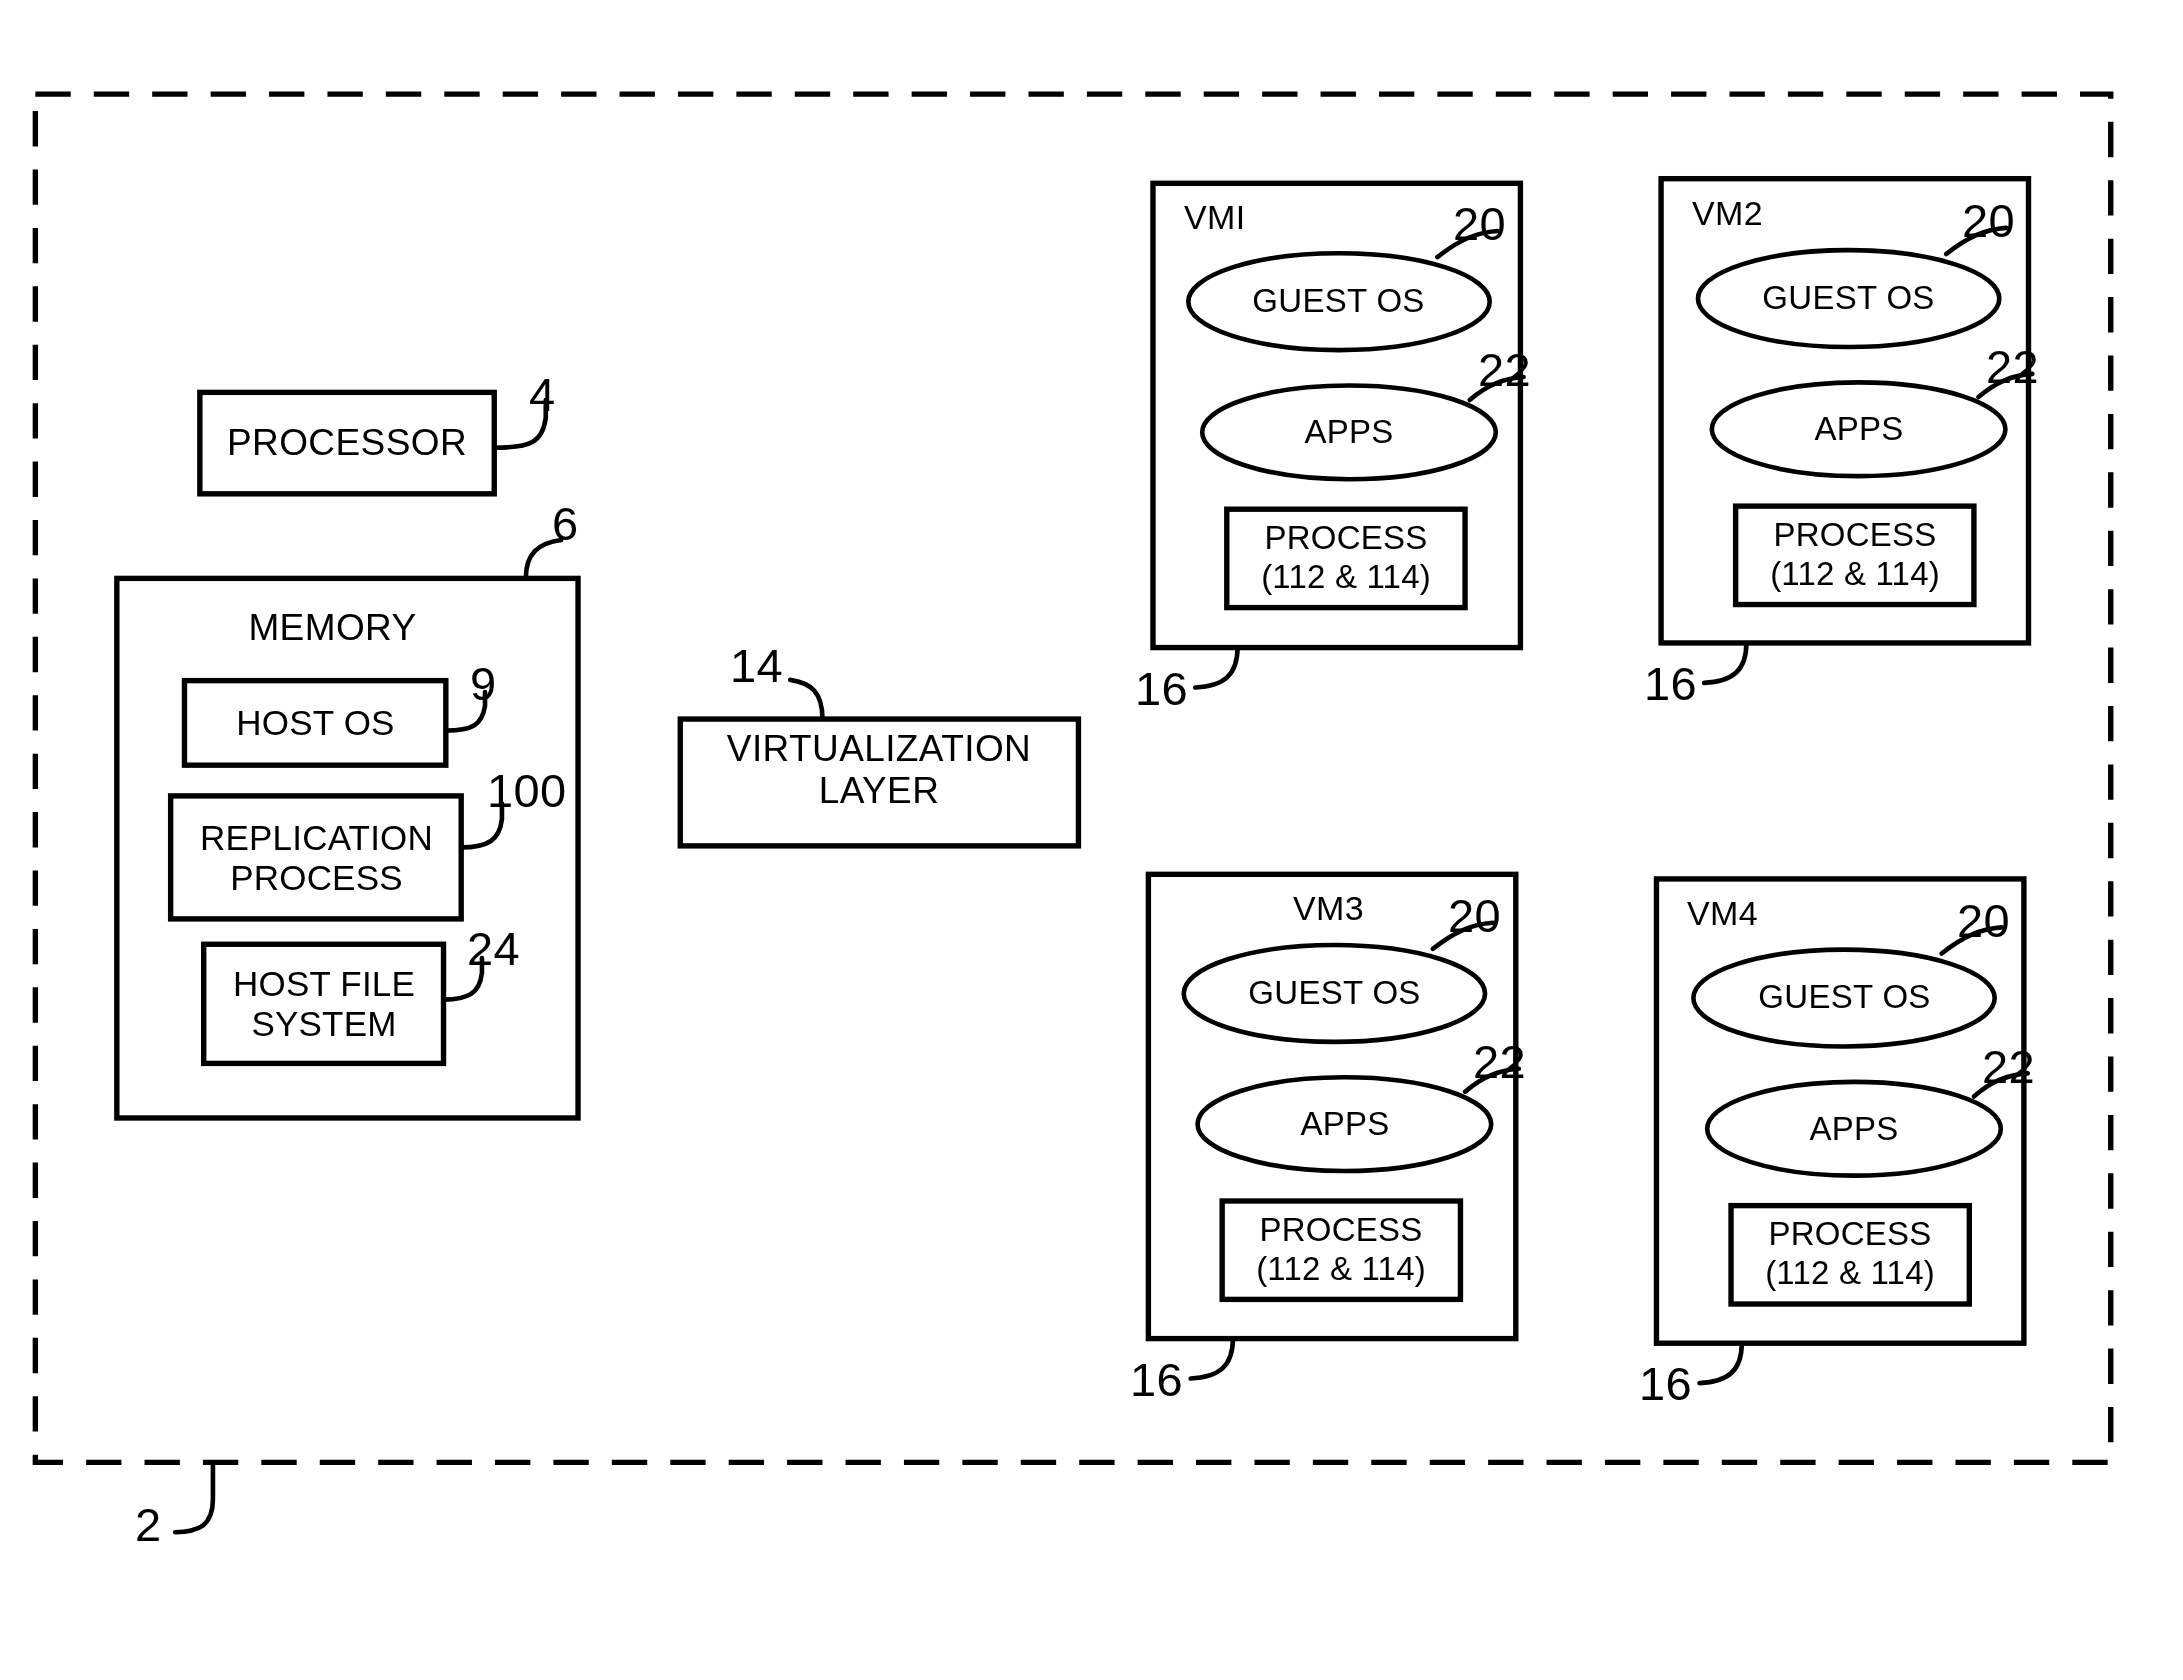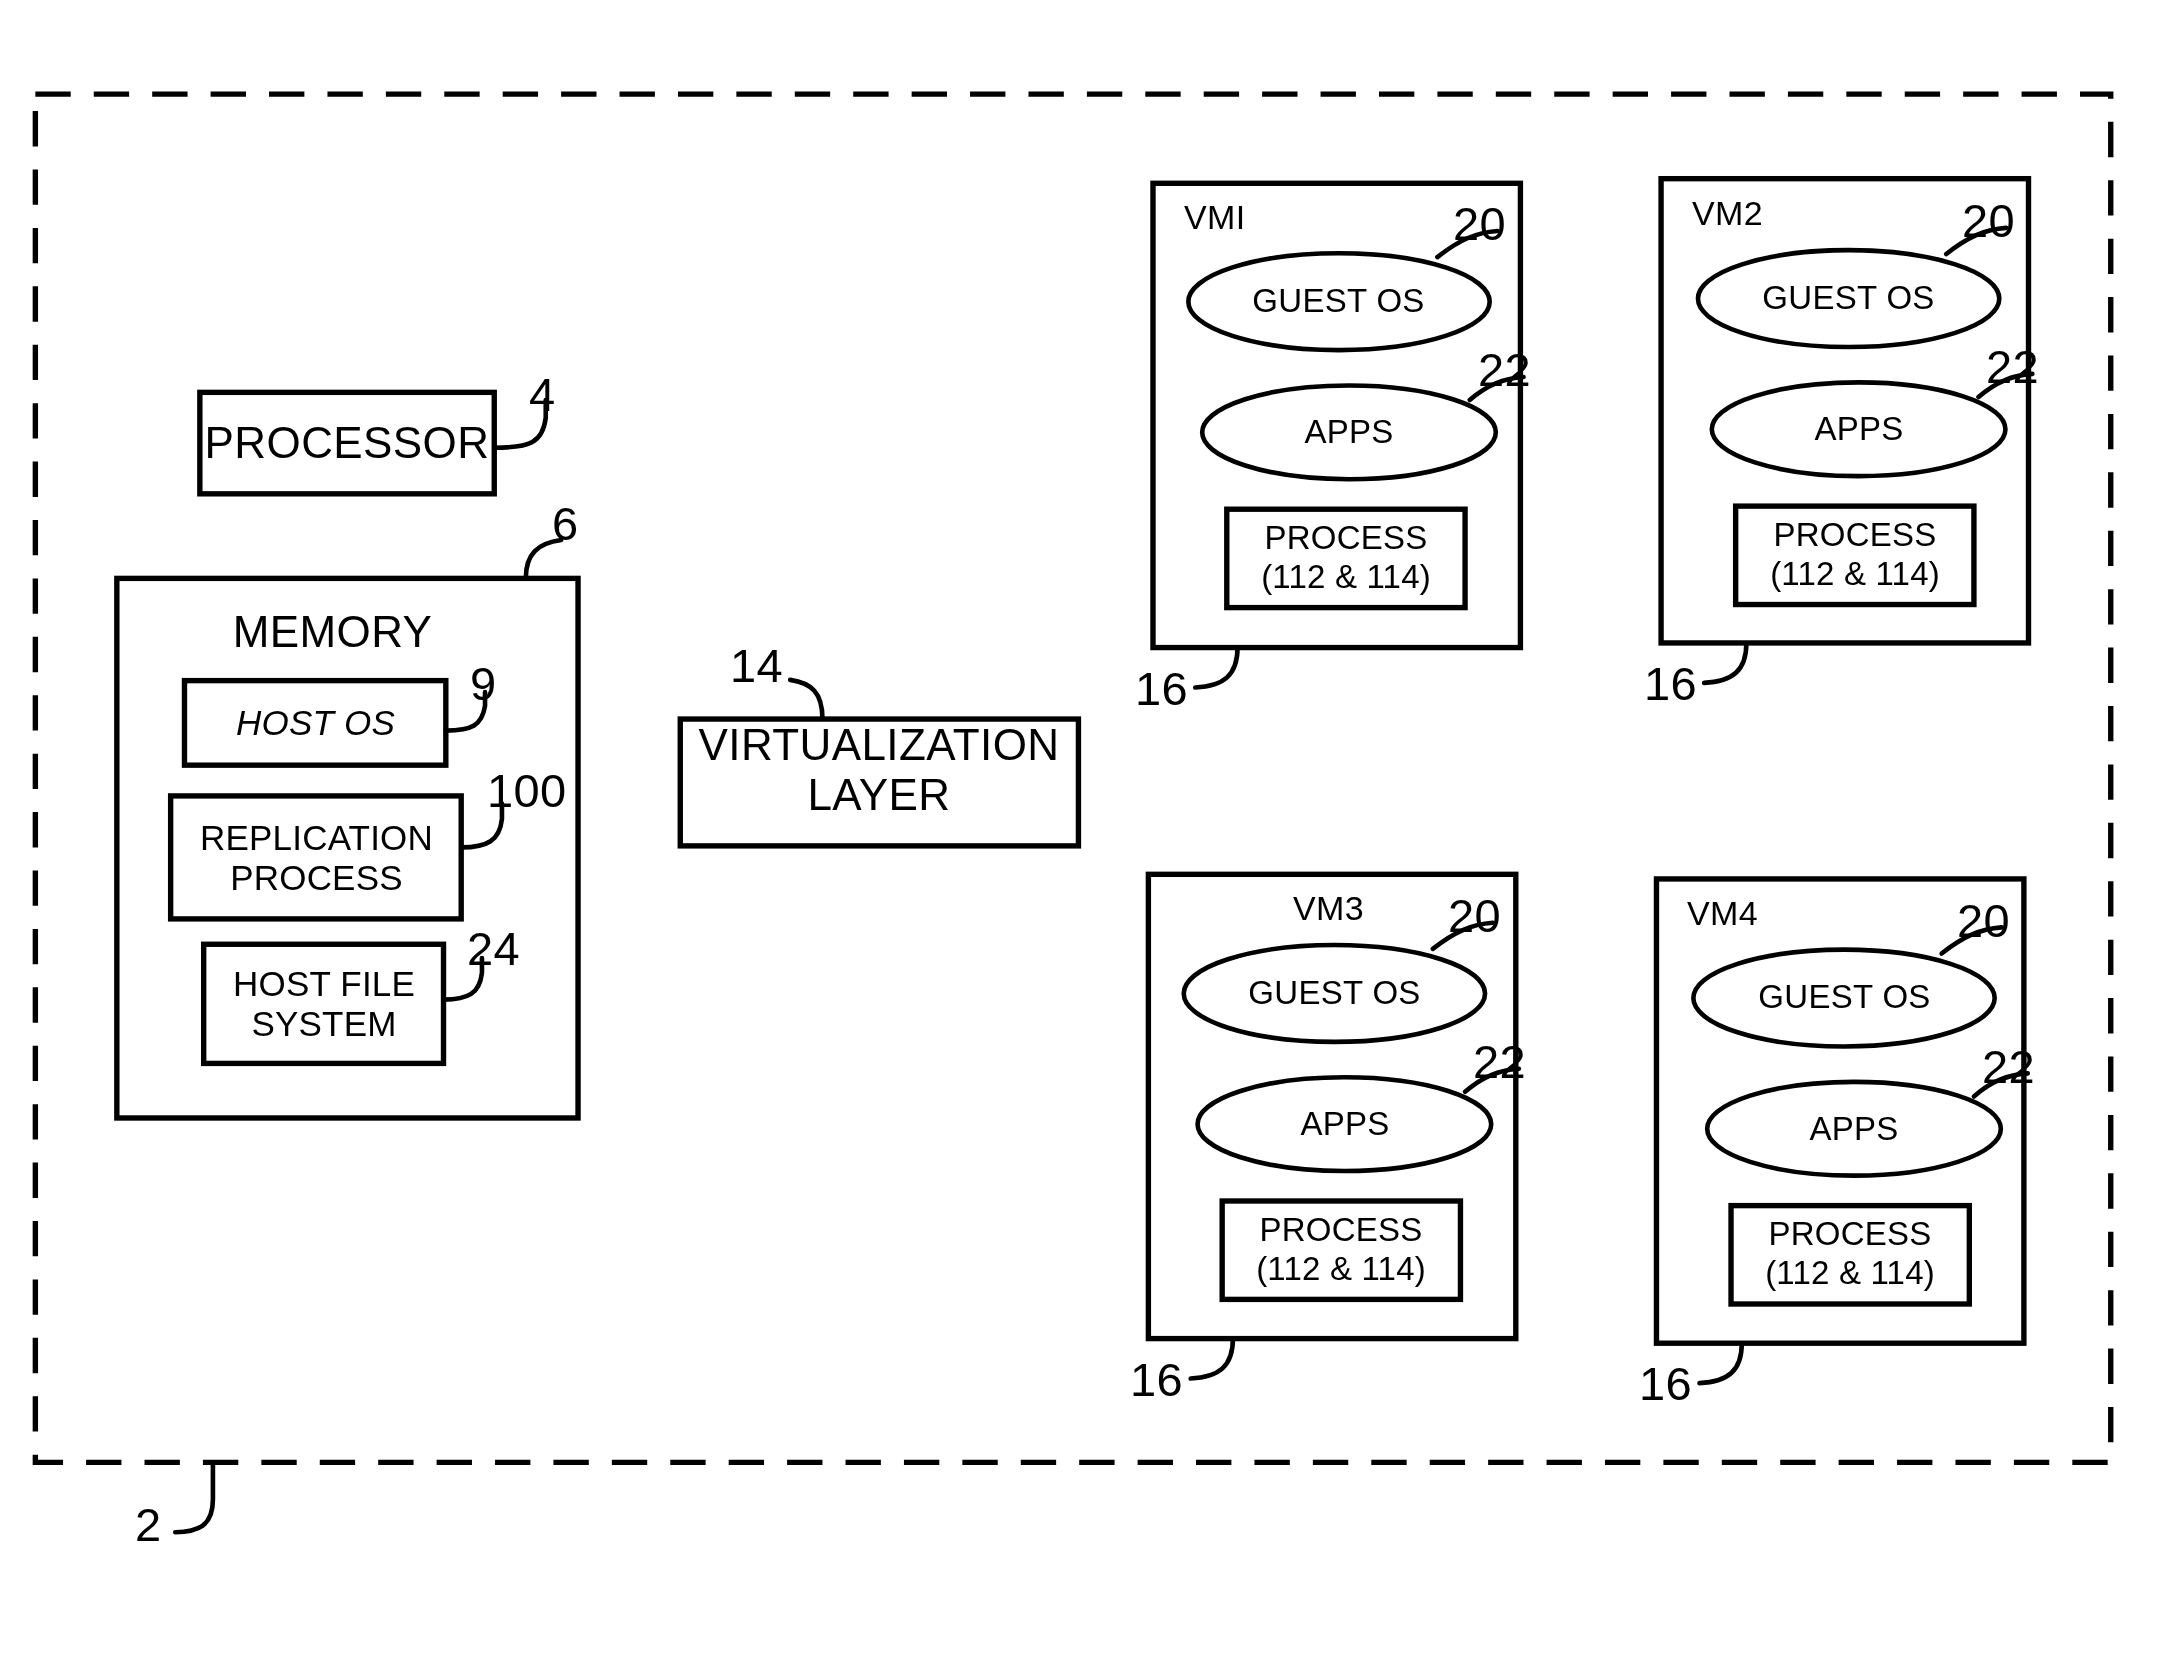--- a/index.html
+++ b/index.html
@@ -30,21 +30,21 @@
   .lbl {
     position: absolute;
     white-space: pre;
     line-height: 1.12;
     text-align: center;
     font-family: "Liberation Sans", sans-serif;
     color: #000;
   }
   
   .box-text {
-    font-size: 44px;
+    font-size: 37px;
     letter-spacing: 0.4px;
   }
   .box-text-2 {
     font-size: 35px;
     letter-spacing: 0.2px;
   }
   .vm-name {
     font-size: 34px;
     letter-spacing: 0.4px;
     text-align: left;
@@ -131,21 +131,21 @@
   </svg>
 
   <div class="lbl refnum" style="left:135px; top:1499px; width:54px;">2</div>
 
   <div class="lbl box-text centerer" style="left:200px; top:392px; width:294px; height:101px;">PROCESSOR</div>
   <div class="lbl refnum" style="left:529px; top:369px; width:54px;">4</div>
 
   <div class="lbl box-text" style="left:102px; top:607px; width:461px;">MEMORY</div>
   <div class="lbl refnum" style="left:552px; top:498px; width:54px;">6</div>
 
-  <div class="lbl box-text-2 centerer" style="left:185px; top:680px; width:261px; height:85px;font-style:italic;">HOST OS</div>
+  <div class="lbl box-text-2 centerer" style="left:185px; top:680px; width:261px; height:85px;">HOST OS</div>
   <div class="lbl refnum" style="left:470px; top:658px; width:62px;">9</div>
 
   <div class="lbl box-text-2 centerer" style="left:171px; top:796px; width:291px; height:123px;">REPLICATION
 PROCESS</div>
   <div class="lbl refnum" style="left:487px; top:765px; width:108px;">100</div>
 
   <div class="lbl box-text-2 centerer" style="left:204px; top:944px; width:240px; height:119px;">HOST FILE
 SYSTEM</div>
   <div class="lbl refnum" style="left:467px; top:923px; width:69px;">24</div>
 

